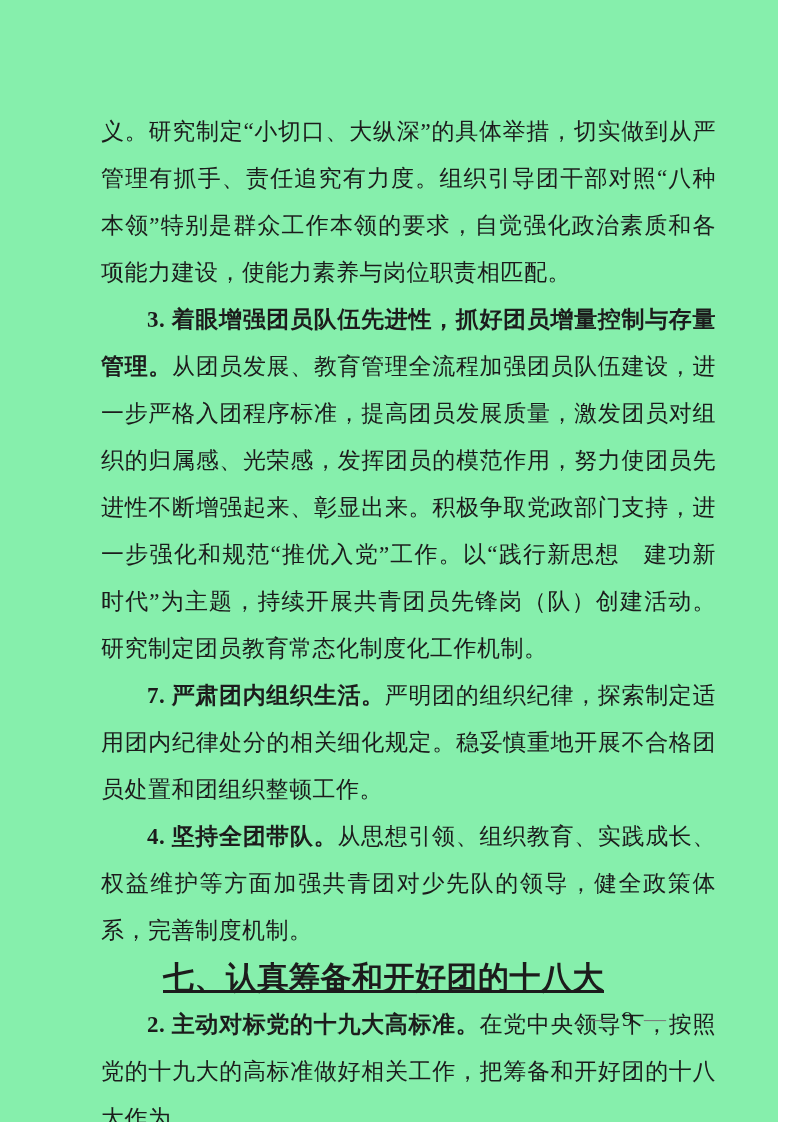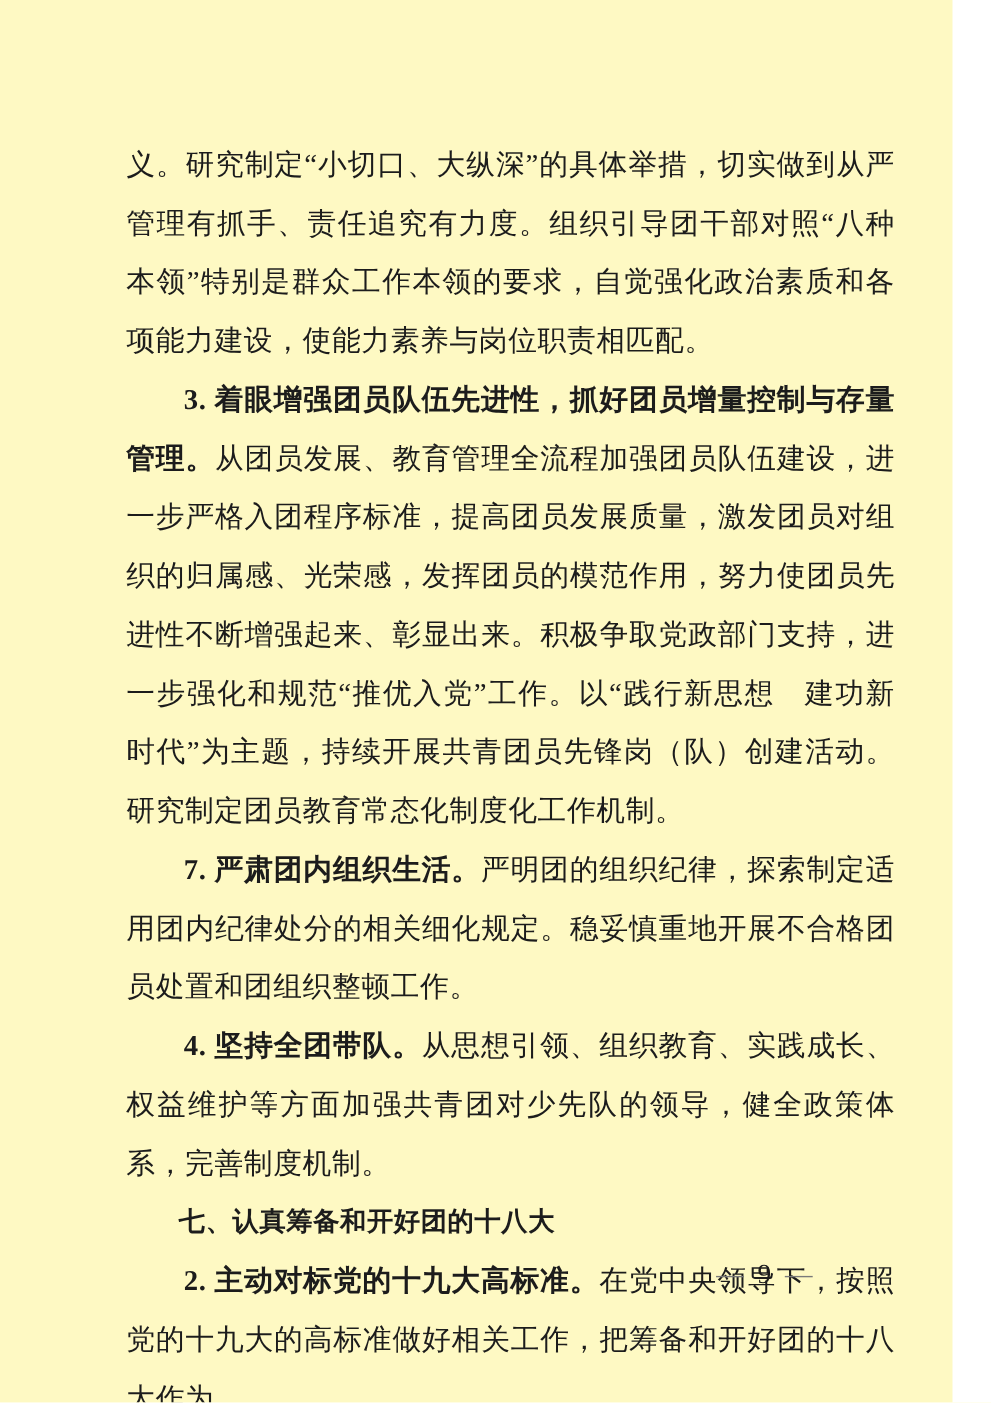--- a/index.html
+++ b/index.html
@@ -4,24 +4,25 @@
 <style>
   html, body {
     margin: 0;
     padding: 0;
     background: #ffffff;
   }
   .page {
     position: relative;
     width: 762px;
     height: 1122px;
-    background: #fef9c3;
+    background: #86efac;
     overflow: hidden;
     font-family: "Liberation Serif", "DejaVu Serif", serif;
     color: #1c1c1c;
+    padding-left: 16px;
   }
   .body-text {
     position: absolute;
     left: 101px;
     top: 108px;
     width: 615px;
     font-size: 23px;
     line-height: 47px;
     text-align: justify;
     text-justify: inter-character;
@@ -36,23 +37,24 @@
   }
   .lead {
     font-weight: bold;
   }
   .section-heading {
     margin: 0;
     padding: 0;
     text-indent: 2em;
     font-family: "Liberation Sans", "DejaVu Sans", sans-serif;
     font-weight: bold;
-    font-size: 21px;
+    font-size: 31px;
     line-height: 47px;
     text-align: left;
+    text-decoration: underline;
   }
   .footer {
     position: absolute;
     top: 1005px;
     right: 112px;
     font-size: 22px;
     line-height: 28px;
     white-space: nowrap;
   }
   .footer .dash {

